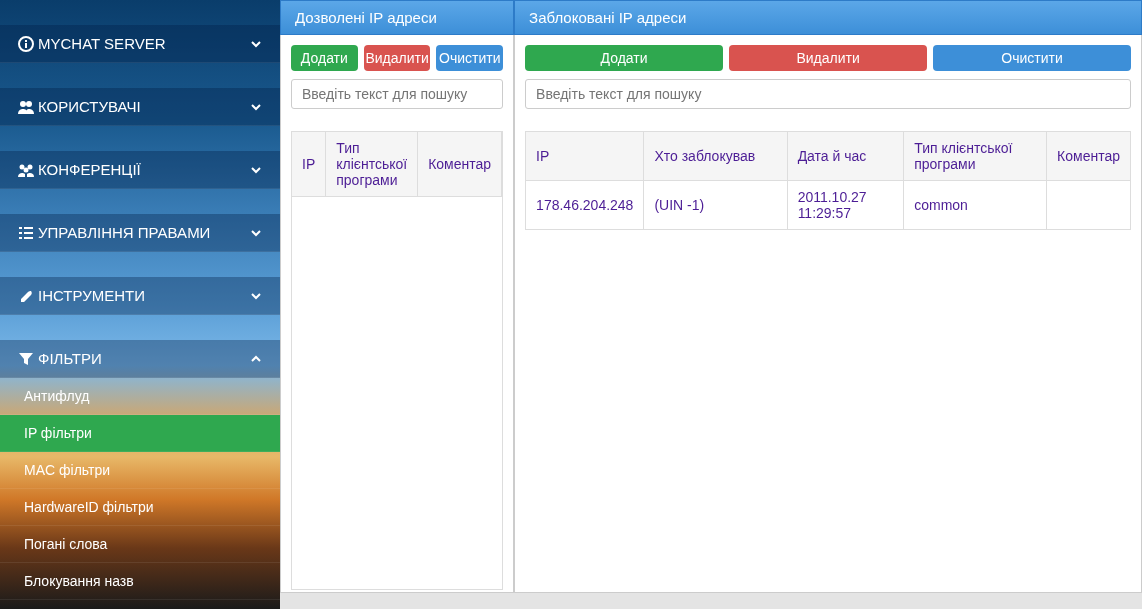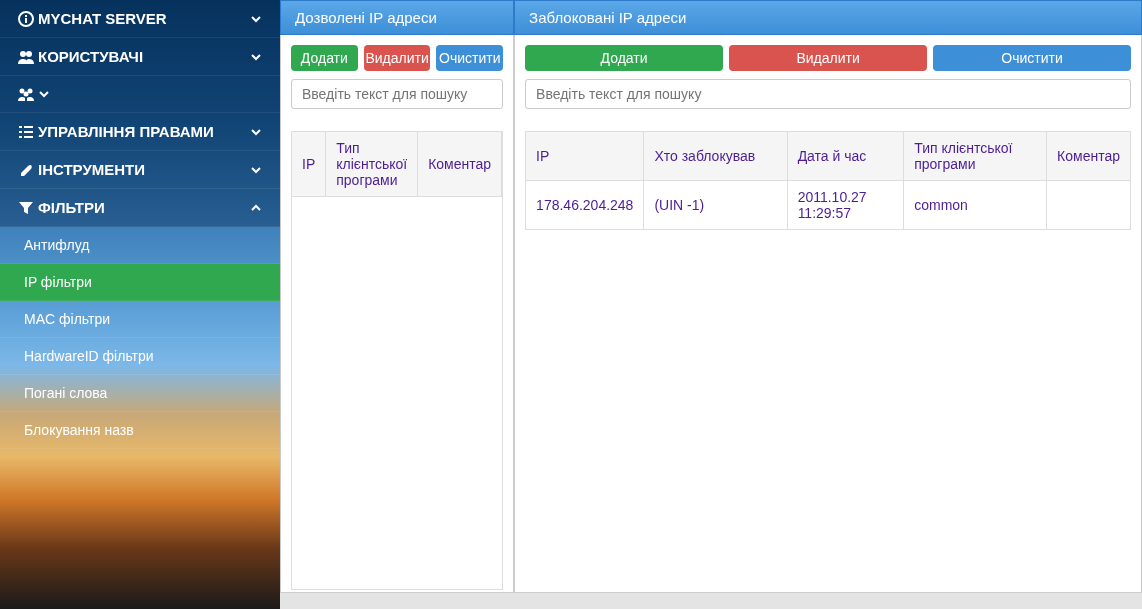--- a/index.html
+++ b/index.html
@@ -15,21 +15,21 @@
   color: #fff;
 }
 .nav-item {
   display: flex;
   align-items: center;
   padding: 10px 14px;
   cursor: pointer;
   font-size: 15px;
   border-bottom: 1px solid rgba(255,255,255,0.08);
 }
-.nav-item.section { background: rgba(0, 30, 70, 0.35); text-transform: uppercase; font-weight: 700; }
+.nav-item.section { background: rgba(0, 30, 70, 0.35); text-transform: uppercase; font-weight: 400; margin-top: 25px; }
 .nav-item .icon { width: 24px; flex-shrink: 0; display: inline-flex; justify-content: center; }
 .nav-item .label { flex: 1; }
 .nav-item .chevron { width: 16px; }
 .nav-sub { padding-left: 24px; font-size: 14px; font-weight: 400; text-transform: none; }
 .nav-sub.active { background: #2fa84f; justify-content: center; }
 
 
 .main { flex: 1; display: flex; background: #e4e4e4; overflow: hidden; }
 .panel { margin-bottom: 16px; display: flex; flex-direction: column; }
 .panel.top { flex: 1; min-height: 0; }
@@ -120,20 +120,21 @@
     <div class="nav-item section">
       <span class="icon">
         <svg width="18" height="16" viewBox="0 0 18 16" fill="#fff">
             <circle cx="5" cy="5" r="2.5"></circle>
             <circle cx="13" cy="5" r="2.5"></circle>
             <circle cx="9" cy="8" r="2.5"></circle>
             <path d="M1 15 C1 12 3 11 5 11 C6 11 7 11 8 12 L8 15 Z"></path>
             <path d="M10 15 L10 12 C11 11 12 11 13 11 C15 11 17 12 17 15 Z"></path>
           </svg>
       </span>
+      <span class="label">КОНФЕРЕНЦІЇ</span>
       <span class="chevron">
         <svg width="12" height="12" viewBox="0 0 12 12">
             <path d="M2 4 L6 8 L10 4" stroke="#fff" stroke-width="2" fill="none"></path>
           </svg>
       </span>
     </div>
 
     <div class="nav-item section">
       <span class="icon">
         <svg width="16" height="16" viewBox="0 0 16 16" fill="#fff">

